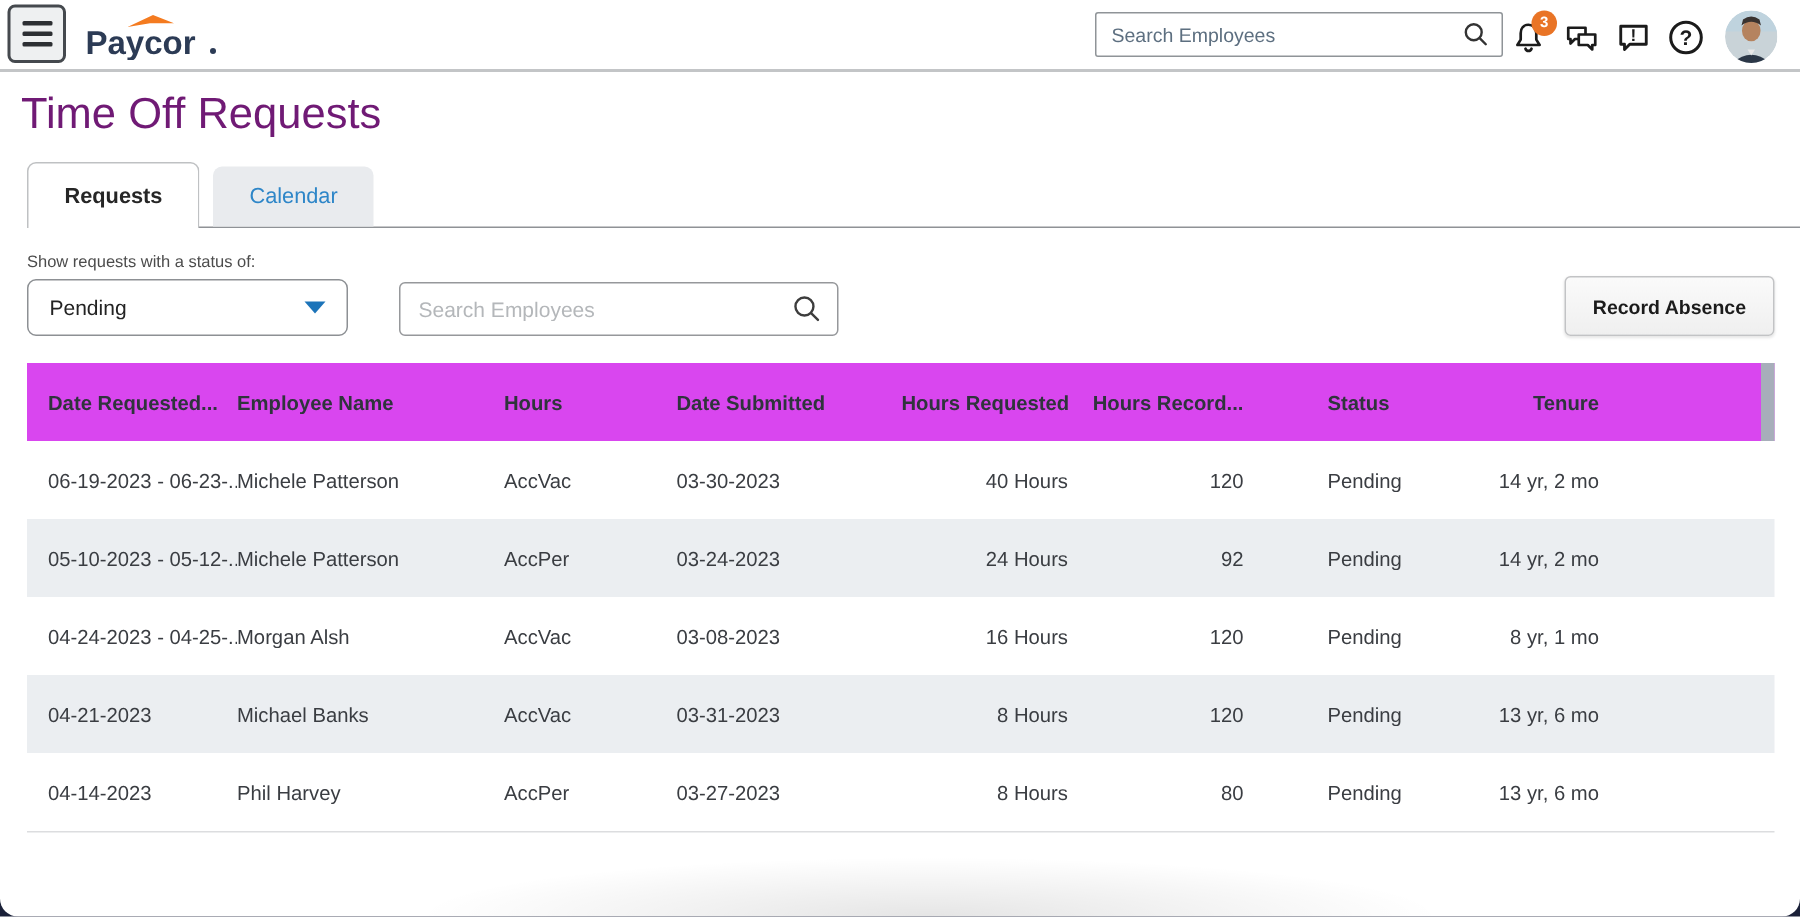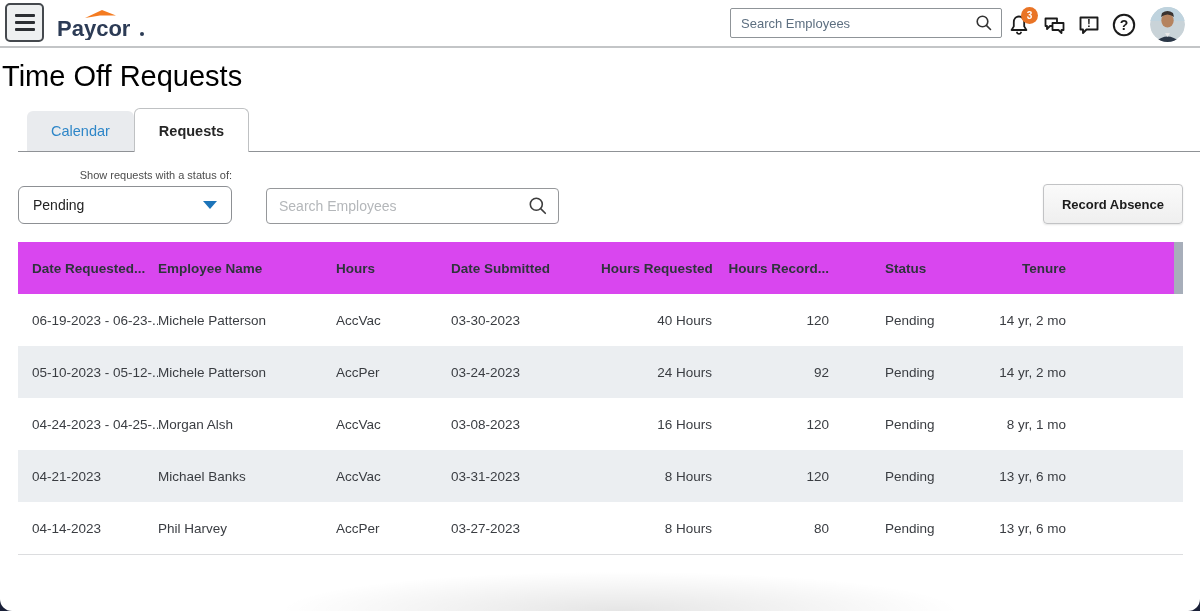--- a/index.html
+++ b/index.html
@@ -39,35 +39,35 @@
   .topbar-icons { position:absolute; left:1006px; top:7px; display:flex; align-items:center; gap:9px; }
   .icon-btn { position:relative; width:26px; height:32px; display:flex; align-items:center; justify-content:center; cursor:pointer; }
   .badge {
     position:absolute; top:-2px; right:-6px; min-width:17px; height:17px; padding:0 2px;
     background:#e97426; color:#fff; font-size:10px; font-weight:700;
     border-radius:9px; display:flex; align-items:center; justify-content:center;
   }
   .avatar { width:35px; height:35px; border-radius:50%; overflow:hidden; cursor:pointer; margin-left:4px; }
 
   
-  .page-title { margin:0; padding:11px 0 0 2px; font-size:29px; font-weight:400; color:#000000; line-height:34px; }
+  .page-title { margin:0; padding:11px 0 0 14px; font-size:29px; font-weight:400; color:#701a75; line-height:34px; }
 
   .tabbar { display:flex; align-items:flex-end; margin:15px 0 0 18px; border-bottom:1px solid #8f9296; height:44px; }
   .tab { height:42px; padding:0 24px; display:flex; align-items:center; font-size:14.5px; cursor:pointer;
          border-radius:6px 6px 0 0; }
   .tab.active {
     background:#fff; border:1px solid #bfc1c3; border-bottom:none;
     font-weight:700; color:#262626; margin-bottom:-1px; height:44px;
   }
   .tab.inactive { background:#e9ebee; color:#2e86c8; margin-left:9px; height:40px; }
 
   
   .filters { display:flex; margin:17px 17px 0 18px; }
   .fgroup { display:flex; flex-direction:column; }
-  .fgroup .flabel { font-size:11px; color:#4c4c4c; margin-bottom:5px;text-align:right; }
+  .fgroup .flabel { font-size:11px; color:#4c4c4c; margin-bottom:5px; }
   .dropdown {
     height:38px; border:1px solid #8d9094; border-radius:6px; background:#fff;
     display:flex; align-items:center; justify-content:space-between;
     padding:0 14px; font-size:14px; color:#232323; cursor:pointer;
   }
   .fgroup.status { width:214px; }
   .fgroup.period { width:216px; margin-left:35px; }
   .caret { width:0; height:0; border-left:7px solid transparent; border-right:7px solid transparent; border-top:8px solid #1c74b9; }
 
   .filter-search {
@@ -177,22 +177,22 @@
           <path d="M5 35 q12.5 -11 25 0 z" fill="#2b3747"></path>
           <path d="M15 26 l2.5 4 2.5 -4 z" fill="#e8e8e8"></path>
         </svg>
       </div>
     </div>
   </header>
 
   <h1 class="page-title">Time Off Requests</h1>
 
   <nav class="tabbar">
+    <div class="tab active">Requests</div>
     <div class="tab inactive">Calendar</div>
-    <div class="tab active">Requests</div>
   </nav>
 
   <section class="filters">
     <div class="fgroup status">
       <span class="flabel">Show requests with a status of:</span>
       <div class="dropdown">
         <span>Pending</span>
         <span class="caret"></span>
       </div>
     </div>

